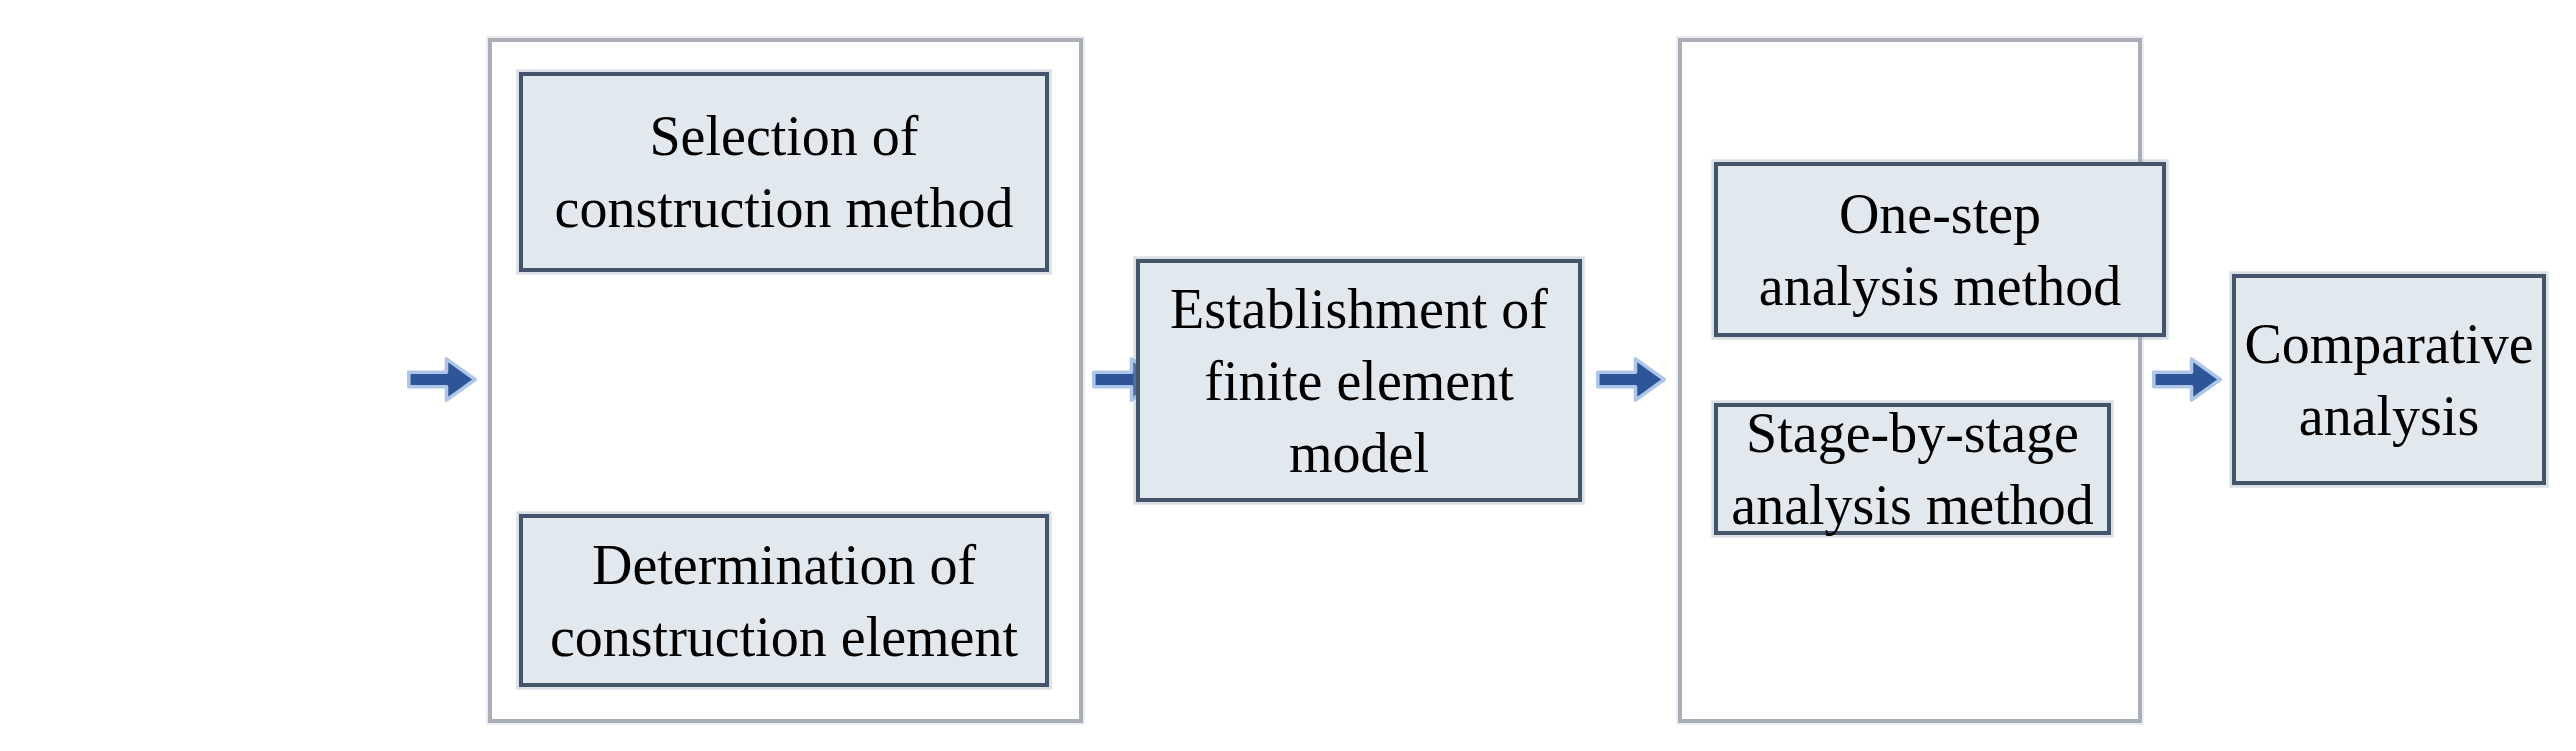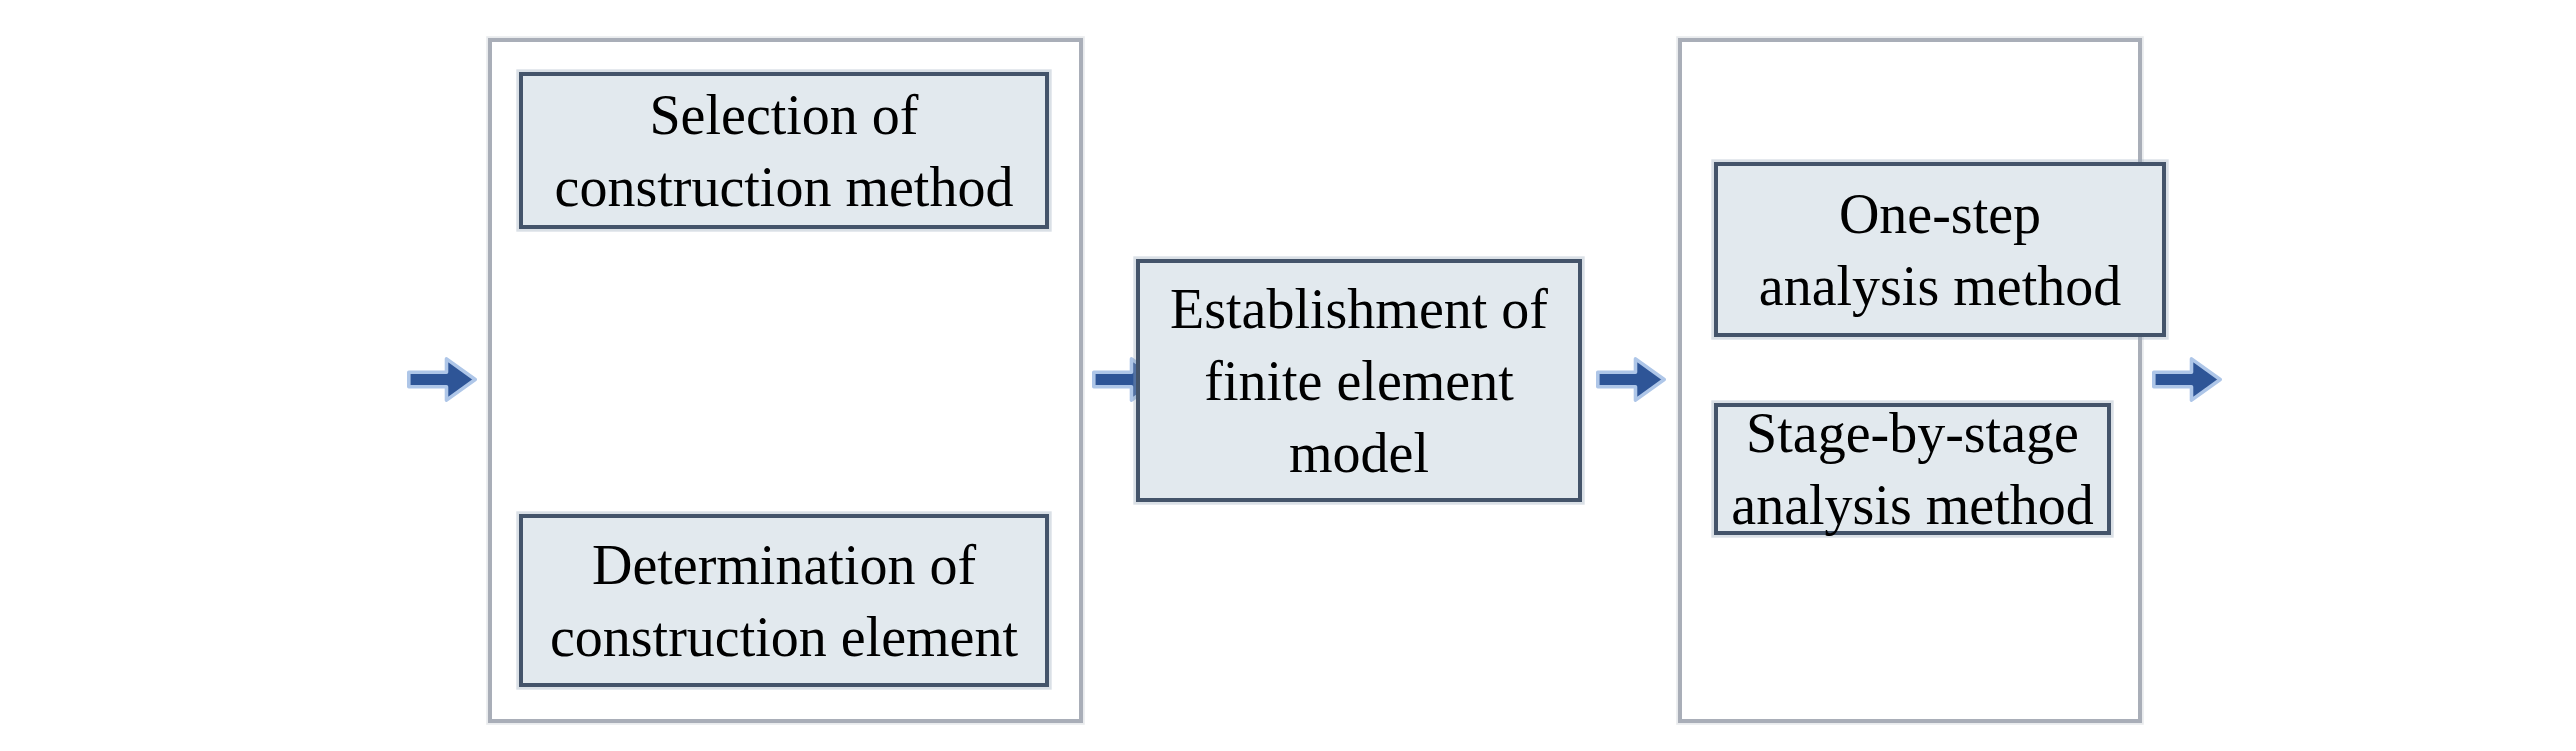--- a/index.html
+++ b/index.html
@@ -50,21 +50,21 @@
 
 <div class="canvas">
 
 
   <svg class="arrow" style="left:407px;top:357px" viewBox="0 0 78 50" aria-hidden="true">
     <polygon points="2,17 44,17 44,2 76,25 44,48 44,33 2,33" style="fill:var(--arrow-fill);stroke:var(--arrow-outline);stroke-width:4;stroke-linejoin:round"></polygon>
   </svg>
 
   <div class="group" style="left:488px;top:38px;width:595px;height:685px"></div>
 
-  <div class="node" style="left:519px;top:72px;width:530px;height:157px">
+  <div class="node" style="left:519px;top:72px;width:530px;height:200px">
     <div class="lbl">Selection of
 construction method</div>
   </div>
 
 
   <div class="node" style="left:519px;top:514px;width:530px;height:173px">
     <div class="lbl">Determination of
 construction element</div>
   </div>
 
@@ -91,15 +91,19 @@
 
   <div class="node" style="left:1714px;top:403px;width:397px;height:132px">
     <div class="lbl">Stage-by-stage
 analysis method</div>
   </div>
 
   <svg class="arrow" style="left:2152px;top:357px" viewBox="0 0 78 50" aria-hidden="true">
     <polygon points="2,17 44,17 44,2 76,25 44,48 44,33 2,33" style="fill:var(--arrow-fill);stroke:var(--arrow-outline);stroke-width:4;stroke-linejoin:round"></polygon>
   </svg>
 
+  <div class="node" style="left:2232px;top:274px;width:314px;height:211px">
+    <div class="lbl">Comparative
+analysis</div>
+  </div>
 
 </div>
 
 
 </body></html>

